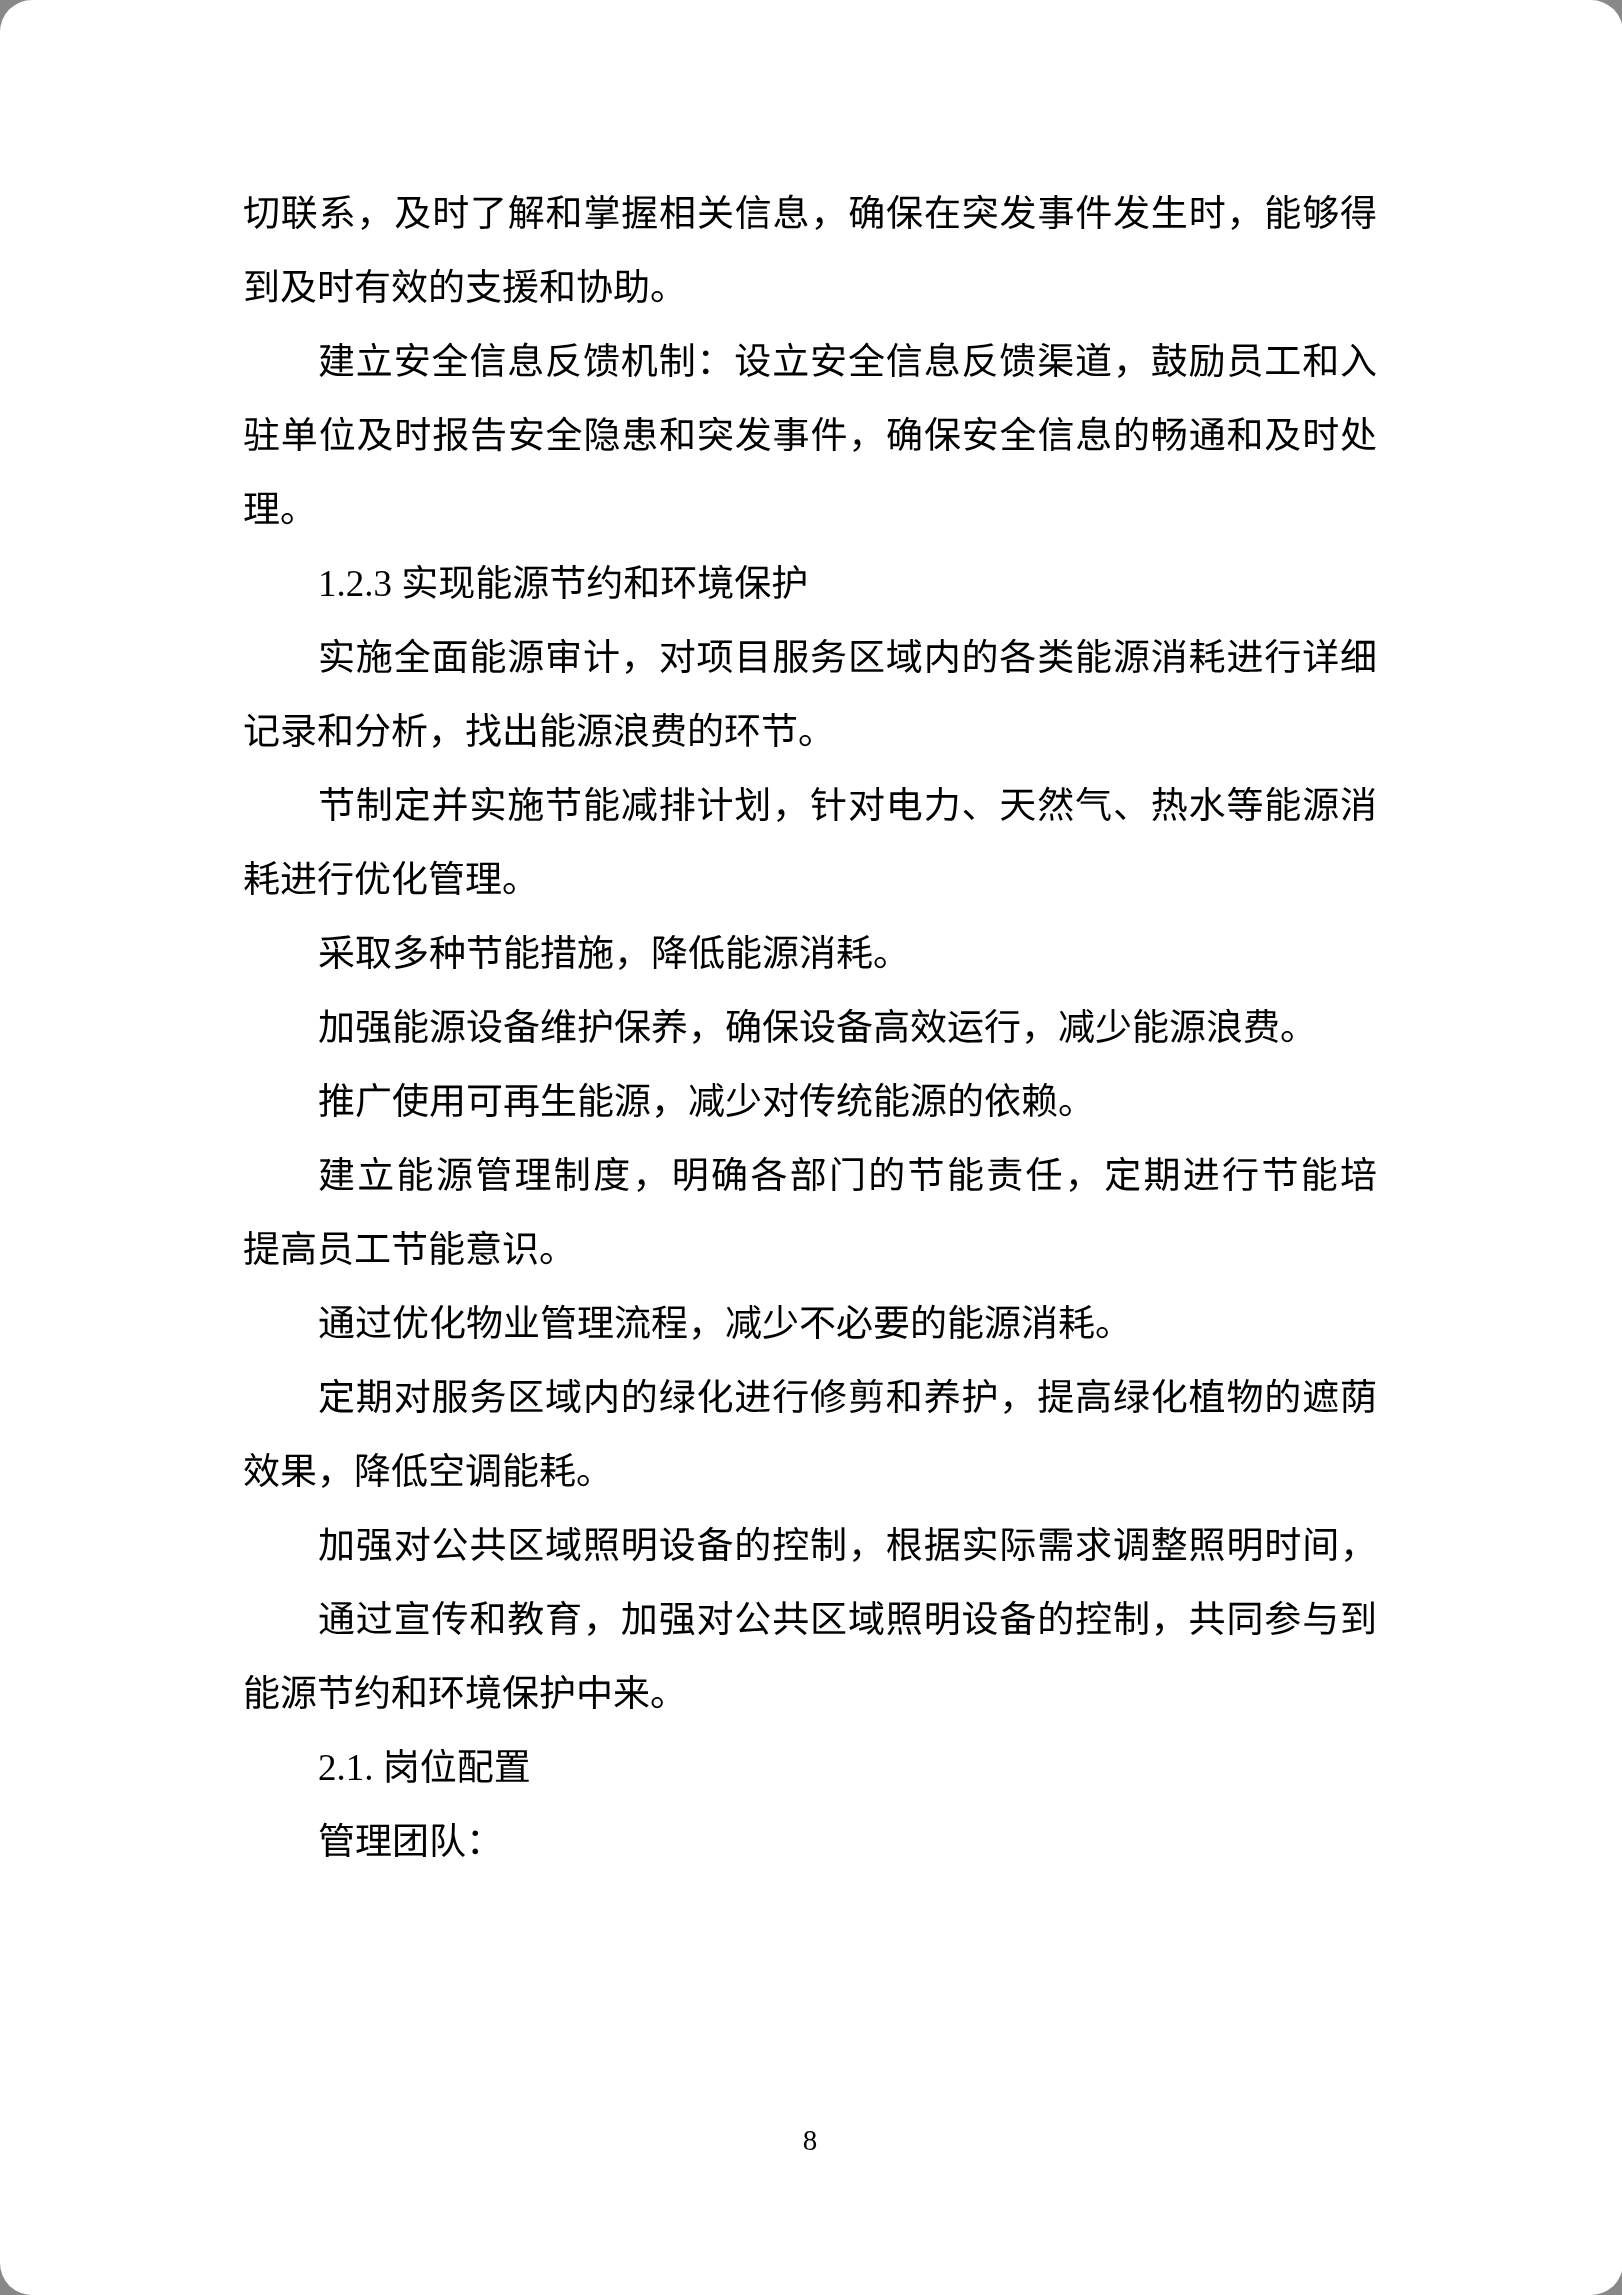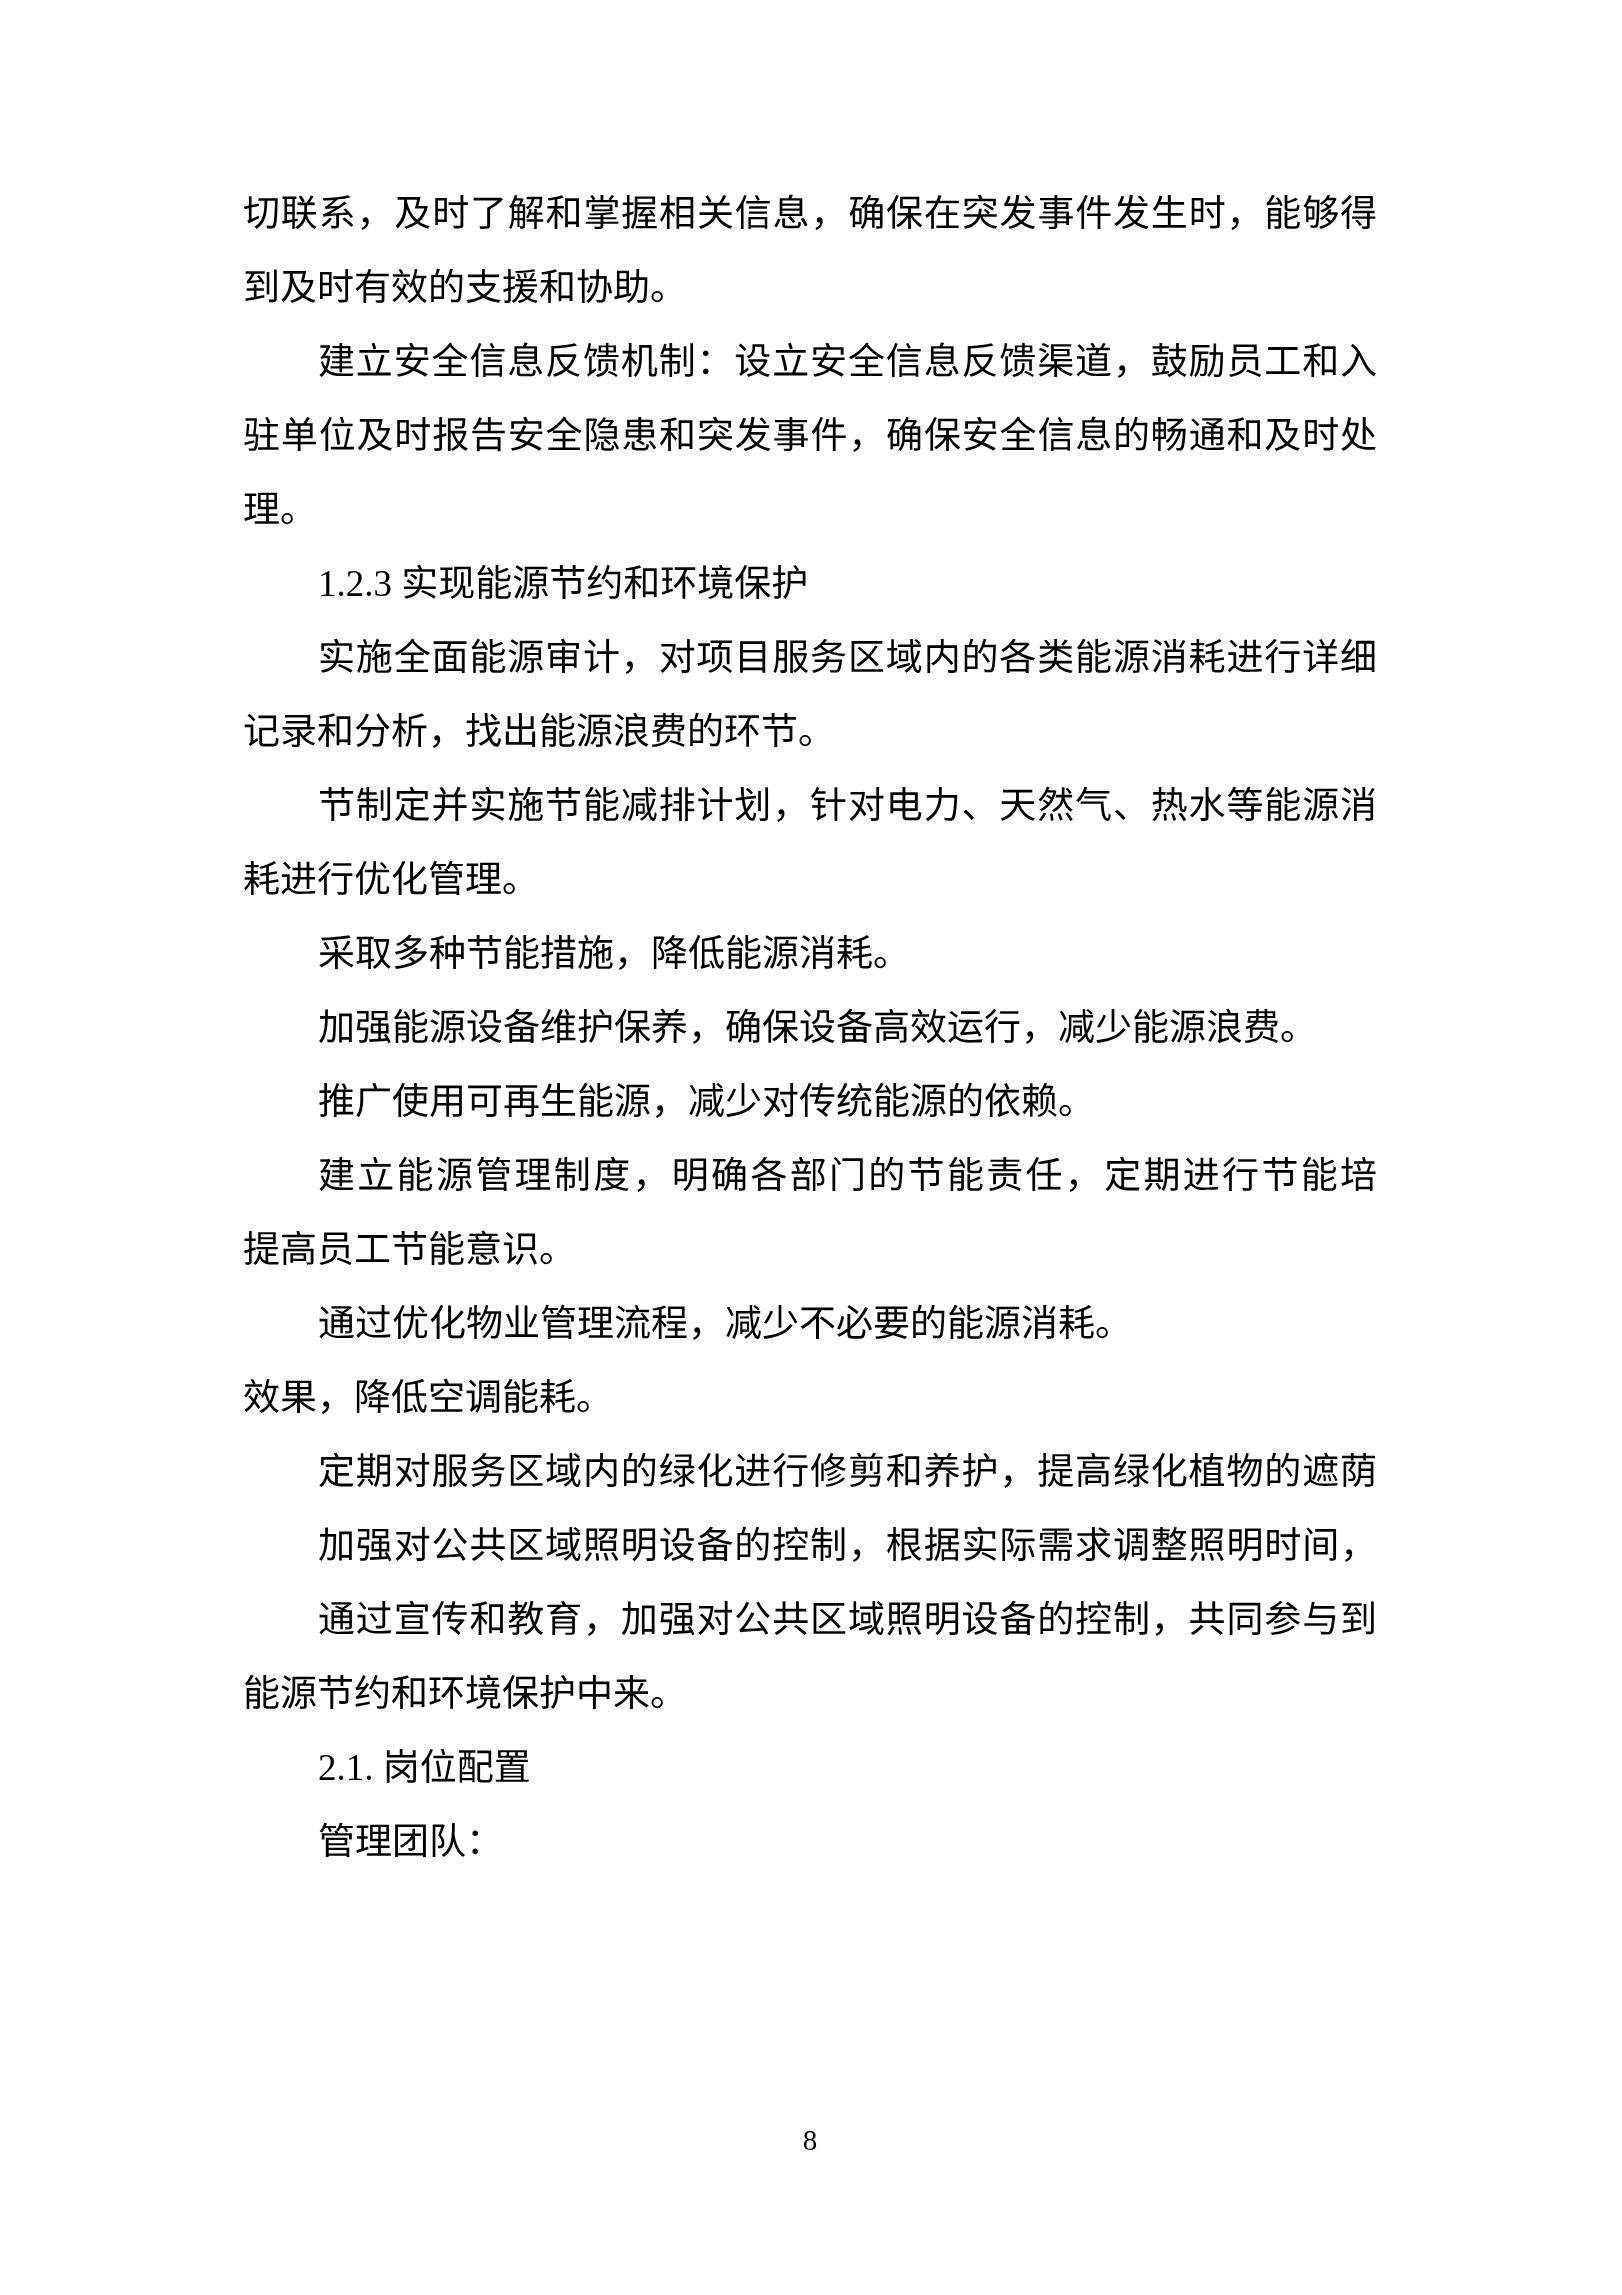--- a/index.html
+++ b/index.html
@@ -3,20 +3,21 @@
 <meta charset="utf-8">
 <style>
   html,body{margin:0;padding:0;background:#888;}
   .page{
     position:relative;
     width:1623px;height:2295px;
     background:#ffffff;
     overflow:hidden;
     font-family:"Liberation Serif","DejaVu Serif",serif;
     color:#000000;
+    border-radius:32px;
   }
   .text-block{
     position:absolute;
     left:243px;top:177px;
     width:1134px;
   }
   .ln{
     font-size:37px;
     line-height:74px;
     height:74px;
@@ -57,22 +58,22 @@
     <div class="ln fill ind">实施全面能源审计，对项目服务区域内的各类能源消耗进行详细</div>
     <div class="ln">记录和分析，找出能源浪费的环节。</div>
     <div class="ln fill ind">节制定并实施节能减排计划，针对电力、天然气、热水等能源消</div>
     <div class="ln">耗进行优化管理。</div>
     <div class="ln ind">采取多种节能措施，降低能源消耗。</div>
     <div class="ln ind">加强能源设备维护保养，确保设备高效运行，减少能源浪费。</div>
     <div class="ln ind">推广使用可再生能源，减少对传统能源的依赖。</div>
     <div class="ln fill ind">建立能源管理制度，明确各部门的节能责任，定期进行节能培训，</div>
     <div class="ln">提高员工节能意识。</div>
     <div class="ln ind">通过优化物业管理流程，减少不必要的能源消耗。</div>
+    <div class="ln fill ind">定期对服务区域内的绿化进行修剪和养护，提高绿化植物的遮荫</div>
     <div class="ln">效果，降低空调能耗。</div>
-    <div class="ln fill ind">定期对服务区域内的绿化进行修剪和养护，提高绿化植物的遮荫</div>
     <div class="ln fill ind">加强对公共区域照明设备的控制，根据实际需求调整照明时间，</div>
     <div class="ln fill ind">通过宣传和教育，加强对公共区域照明设备的控制，共同参与到</div>
     <div class="ln">能源节约和环境保护中来。</div>
 
     <div class="ln ind">2.1. 岗位配置</div>
     <div class="ln ind">管理团队：</div>
   </div>
 
   <div class="footer">8</div>
 

